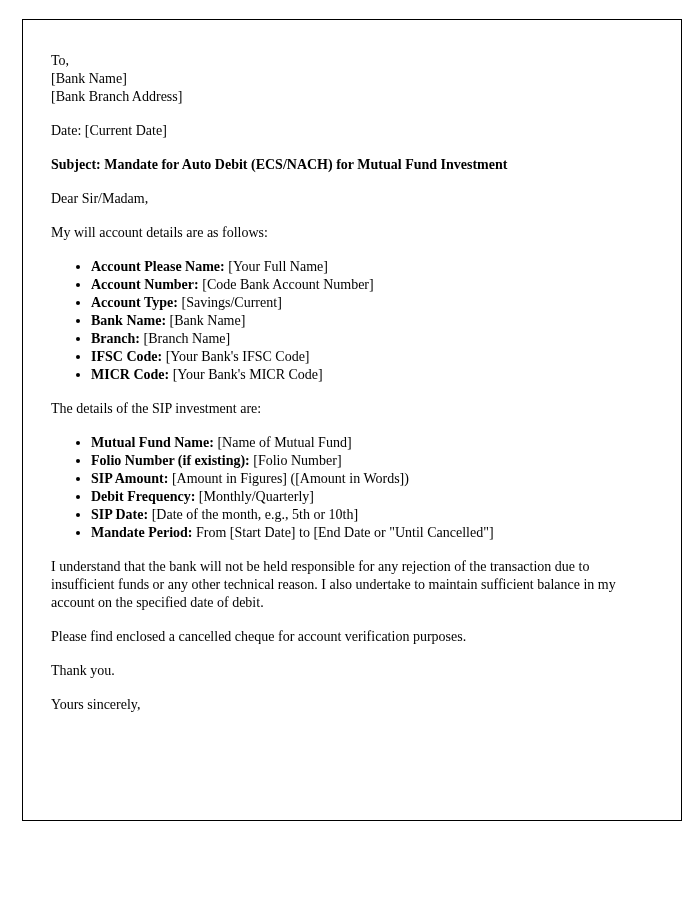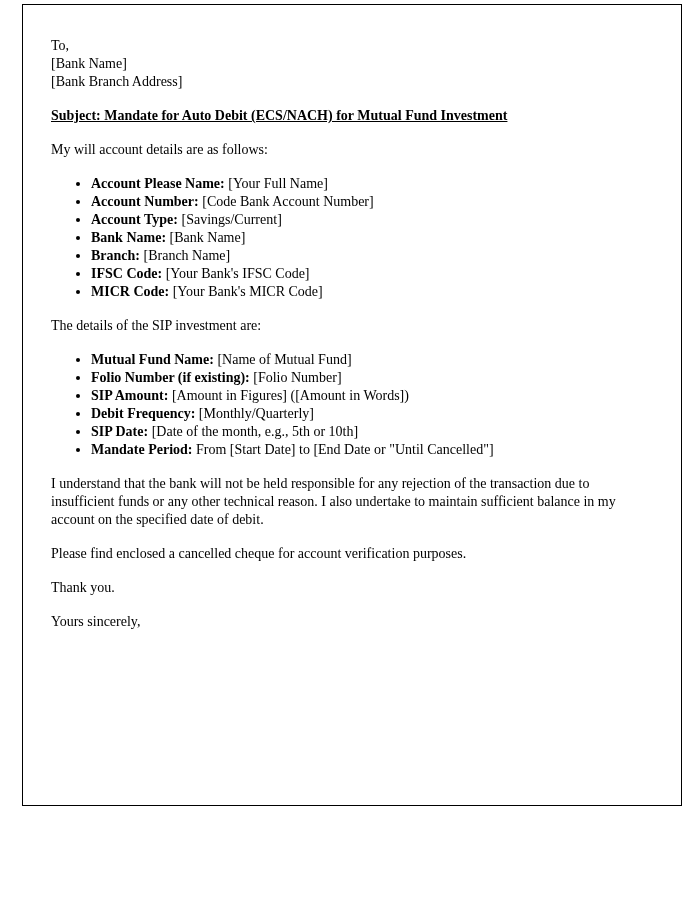--- a/index.html
+++ b/index.html
@@ -9,21 +9,21 @@
   }
   .viewport {
     position: relative;
     width: 700px;
     height: 900px;
     background: #ffffff;
     overflow: hidden;
   }
   .page {
     position: absolute;
-    top: 4px;
+    top: 19px;
     left: 22px;
     width: 660px;
     height: 802px;
     box-sizing: border-box;
     border: 1px solid #000000;
     padding: 32px 30px 0 28px;
     overflow: hidden;
     background: #ffffff;
     color: #000000;
     font-family: "Liberation Serif", "DejaVu Serif", serif;
@@ -31,21 +31,20 @@
     line-height: 18px;
   }
   .block {
     margin: 0 0 16px 0;
   }
   .line {
     line-height: 18px;
   }
   .bold {
     font-weight: bold;
-    text-decoration: underline;
   }
   ul.details {
     margin: 0 0 16px 0;
     padding-left: 40px;
     list-style-type: disc;
   }
   ul.details li {
     line-height: 18px;
     margin: 0;
     padding: 0;
@@ -56,23 +55,25 @@
 
 <div class="viewport">
   <div class="page">
 
     <div class="block">
       <div class="line">To,</div>
       <div class="line">[Bank Name]</div>
       <div class="line">[Bank Branch Address]</div>
     </div>
 
+    <div class="block line">Date: [Current Date]</div>
 
     <div class="block line bold">Subject: Mandate for Auto Debit (ECS/NACH) for Mutual Fund Investment</div>
 
+    <div class="block line">Dear Sir/Madam,</div>
 
 
     <div class="block line">My will account details are as follows:</div>
 
     <ul class="details">
       <li><b>Account Please Name:</b> <span>[Your Full Name]</span></li>
       <li><b>Account Number:</b> <span>[Code Bank Account Number]</span></li>
       <li><b>Account Type:</b> <span>[Savings/Current]</span></li>
       <li><b>Bank Name:</b> <span>[Bank Name]</span></li>
       <li><b>Branch:</b> <span>[Branch Name]</span></li>

